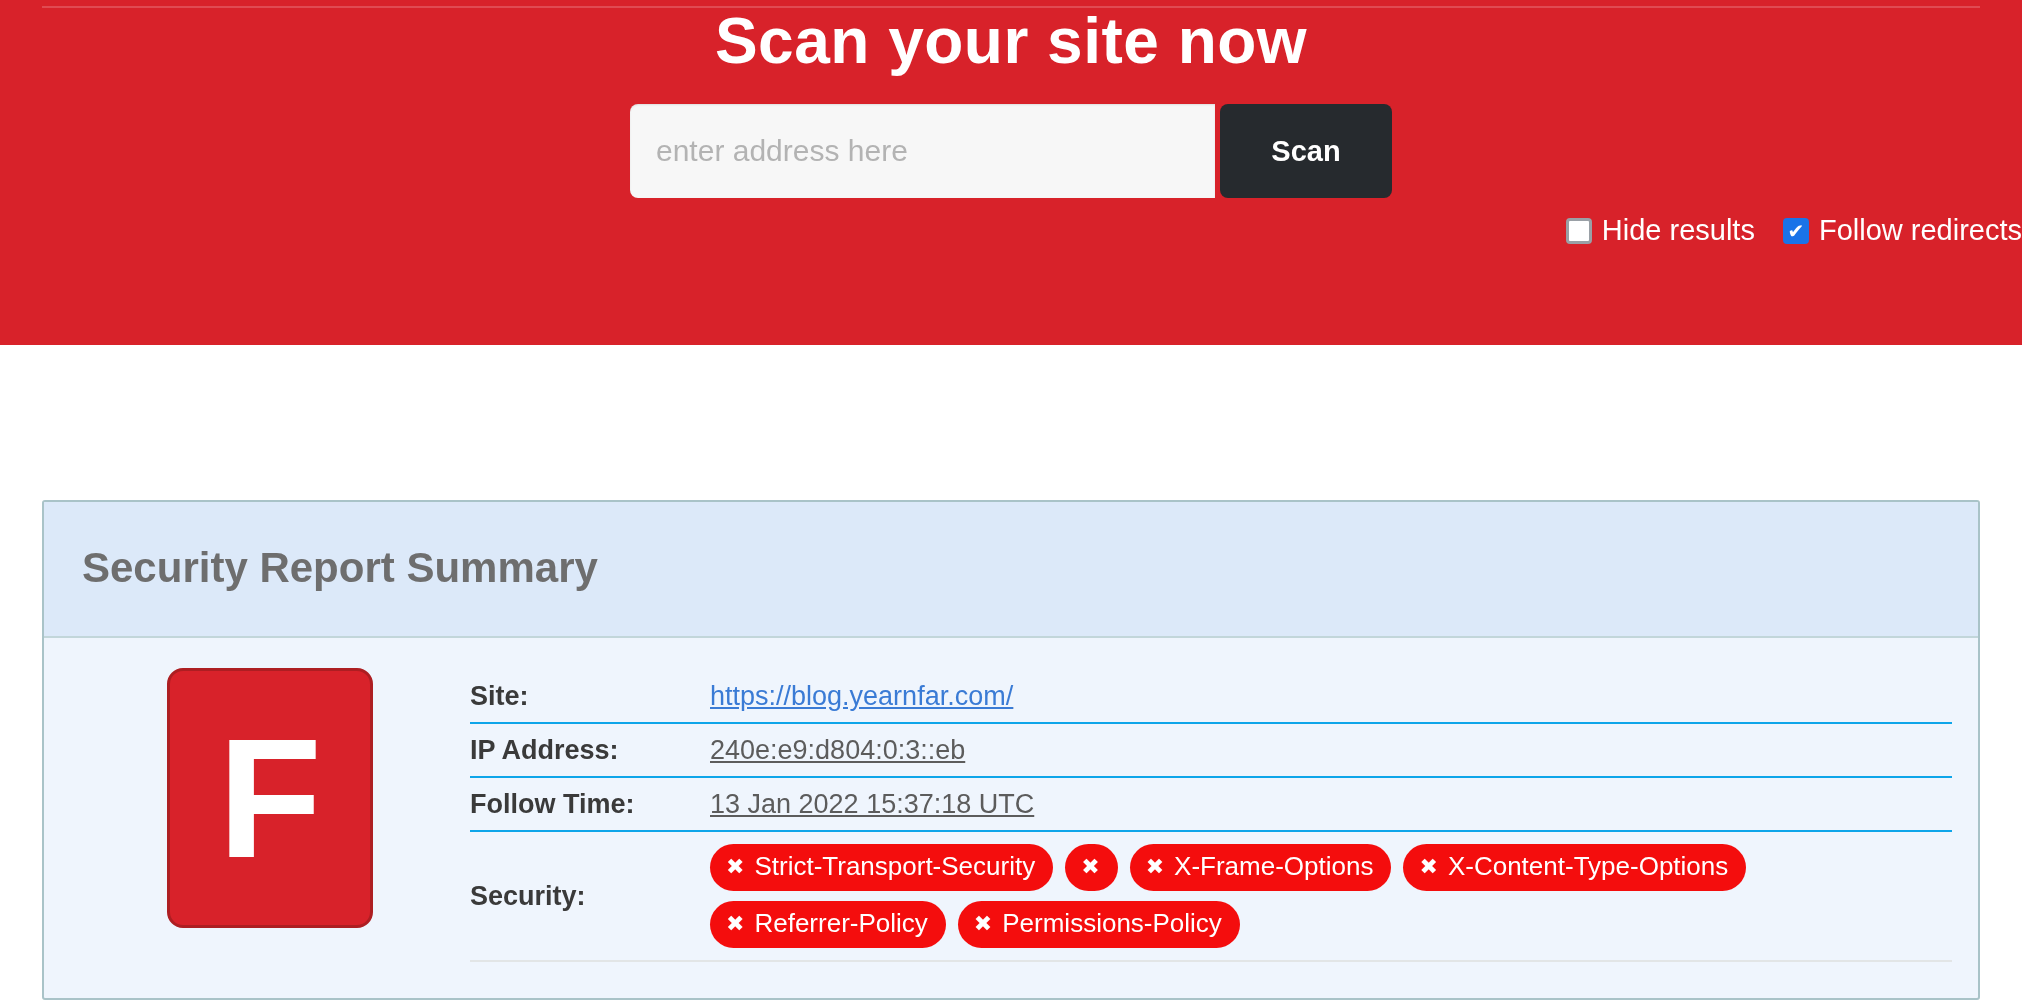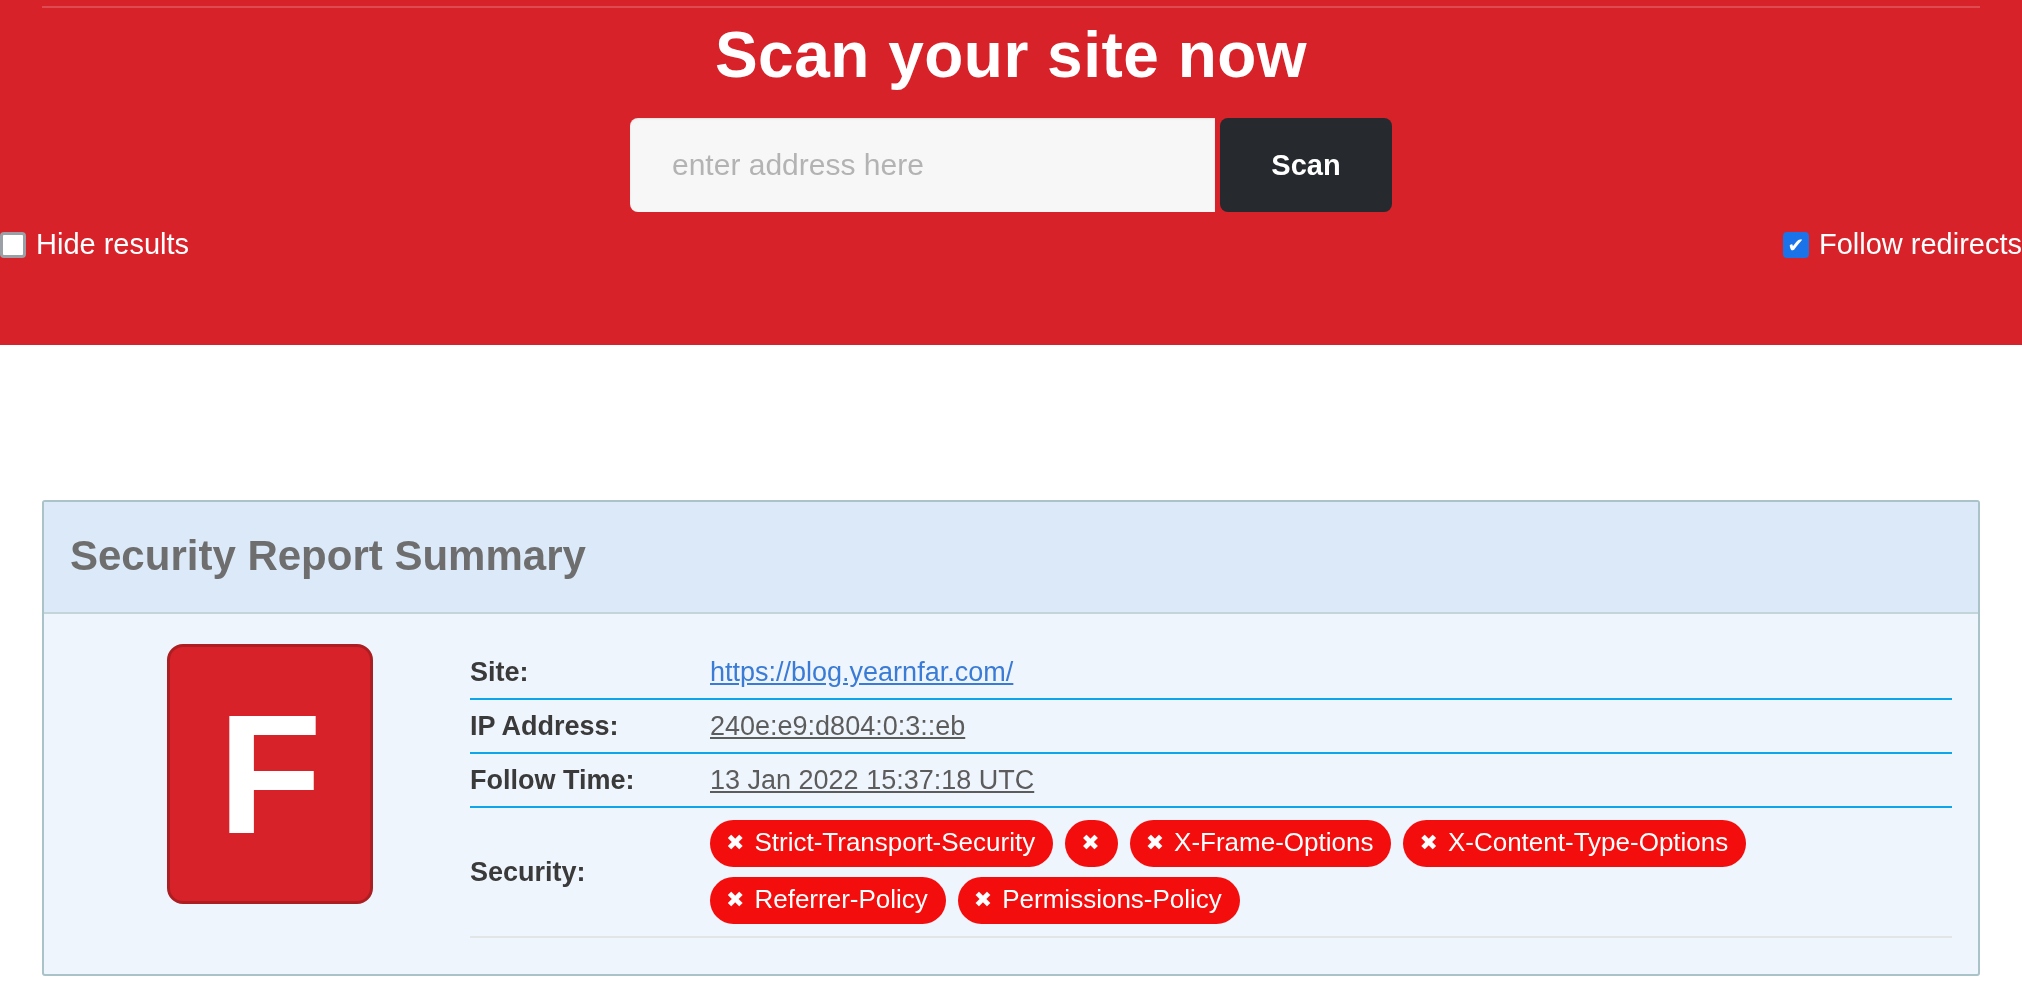--- a/index.html
+++ b/index.html
@@ -27,21 +27,20 @@
   .hero-rule {
     position: absolute;
     top: 6px;
     left: 42px;
     right: 42px;
     height: 2px;
     background: #e04b52;
   }
   .hero-title {
     margin: 0;
-    padding-top: 14px;
     text-align: center;
     color: #ffffff;
     font-size: 64px;
     line-height: 1.08;
     font-weight: bold;
     letter-spacing: 0.5px;
   }
 
   .scan-form {
     margin-top: 28px;
@@ -52,21 +51,21 @@
   .scan-input {
     width: 585px;
     height: 94px;
     border: none;
     outline: none;
     border-radius: 8px 0 0 8px;
     background: #f7f7f7;
     color: #404040;
     font-size: 30px;
     font-family: "Liberation Sans", "DejaVu Sans", sans-serif;
-    padding: 0 42px;
+    padding: 0 26px;
     box-shadow: inset 0 1px 2px rgba(0,0,0,0.10);
   }
   .scan-input::placeholder {
     color: #b3b3b3;
     opacity: 1;
   }
   .scan-button {
     width: 172px;
     height: 94px;
     margin-left: 5px;
@@ -76,23 +75,23 @@
     color: #ffffff;
     font-size: 29px;
     font-weight: bold;
     font-family: "Liberation Sans", "DejaVu Sans", sans-serif;
     cursor: pointer;
   }
 
   .scan-options {
     margin-top: 16px;
     display: flex;
-    justify-content: space-between;
-    align-items: center;
-    gap: 38px;
+    justify-content: flex-end;
+    align-items: center;
+    gap: 28px;
     color: #ffffff;
     font-size: 29px;
   }
   .opt {
     display: flex;
     align-items: center;
     gap: 10px;
     cursor: pointer;
   }
   .cb {
@@ -128,21 +127,21 @@
     border-radius: 3px;
     background: #eff5fd;
     overflow: hidden;
   }
   .panel-head {
     background: #dce9f9;
     border-bottom: 2px solid #c2d6da;
     padding: 30px 26px 32px 26px;
   }
   .panel-title {
-    margin: 0;
+    margin: 12px;
     font-size: 42px;
     font-weight: bold;
     color: #6e6e6e;
   }
   .panel-body {
     display: flex;
     align-items: flex-start;
     padding: 26px 26px 36px 26px;
   }
 

